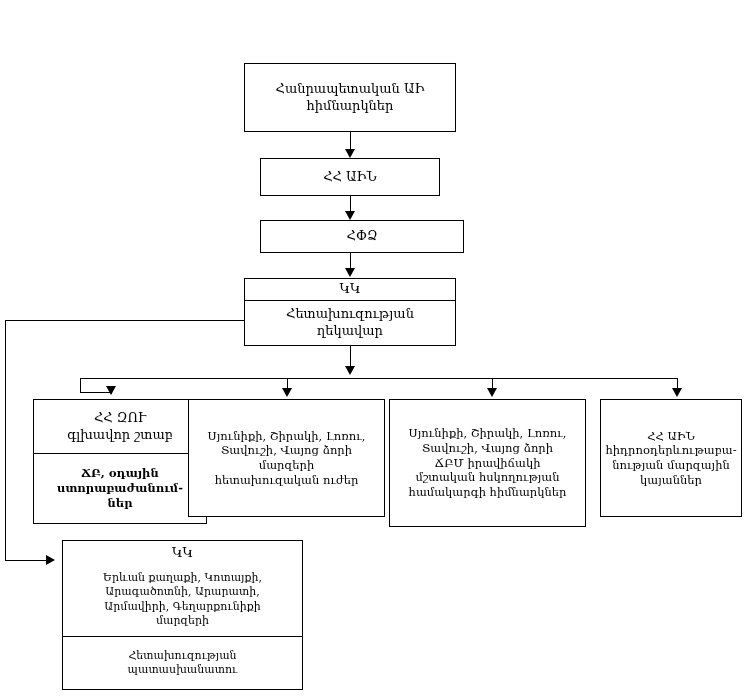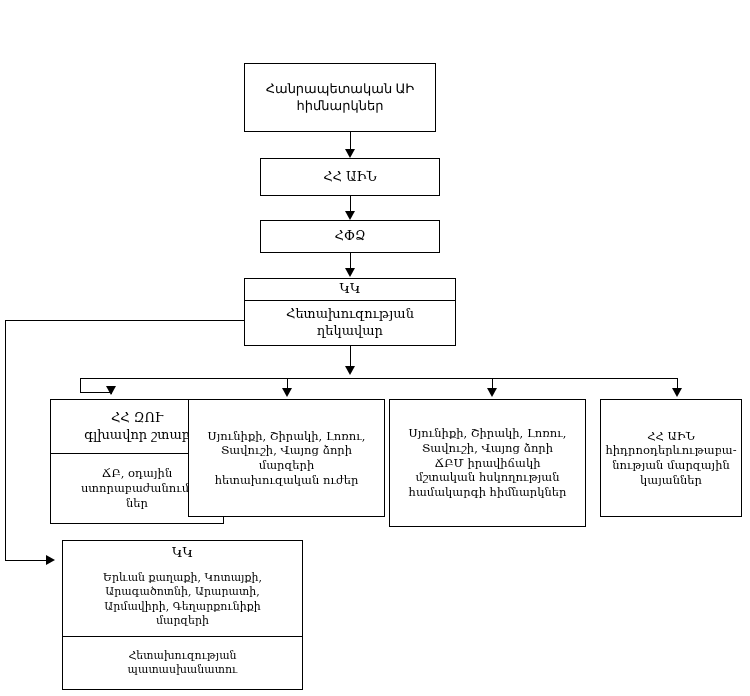--- a/index.html
+++ b/index.html
@@ -73,38 +73,38 @@
     border-top: 5px solid transparent;
     border-bottom: 5px solid transparent;
     border-left: 9px solid #000000;
   }
 </style>
 </head>
 <body>
 
 <div id="canvas">
 
-  <div class="node" style="left:244px; top:63px; width:192px; height:69px;font-family:Liberation Serif, serif;">
+  <div class="node" style="left:244px; top:63px; width:212px; height:69px;">
     <div class="cell multiline fs13">
       <span>Հանրապետական ԱԻ</span>
       <span>հիմնարկներ</span>
     </div>
   </div>
 
   <div class="vline" style="left:350px; top:132px; height:17px;"></div>
   <div class="arrow-down" style="left:345px; top:149px;"></div>
 
   <div class="node" style="left:260px; top:158px; width:180px; height:38px;">
     <div class="cell fs13">ՀՀ ԱԻՆ</div>
   </div>
 
   <div class="vline" style="left:350px; top:196px; height:16px;"></div>
   <div class="arrow-down" style="left:345px; top:211px;"></div>
 
-  <div class="node" style="left:260px; top:220px; width:180px; height:33px;">
+  <div class="node" style="left:260px; top:220px; width:204px; height:33px;">
     <div class="cell fs13">ՀՓՁ</div>
   </div>
 
   <div class="vline" style="left:350px; top:253px; height:16px;"></div>
   <div class="arrow-down" style="left:345px; top:268px;"></div>
 
   <div class="node" style="left:244px; top:278px; width:212px; height:68px;">
     <div class="cell top-cell fs13" style="height:22px;">ԿԿ</div>
     <div class="cell multiline fs13" style="flex:1;">Հետախուզության
 ղեկավար</div>
@@ -122,24 +122,24 @@
 
   <div class="vline" style="left:287px; top:378px; height:14px;"></div>
   <div class="arrow-down" style="left:282px; top:388px;"></div>
 
   <div class="vline" style="left:492px; top:378px; height:14px;"></div>
   <div class="arrow-down" style="left:487px; top:388px;"></div>
 
   <div class="vline" style="left:677px; top:378px; height:10px;"></div>
   <div class="arrow-down" style="left:672px; top:388px;"></div>
 
-  <div class="node" style="left:50px; top:399px; width:174px; height:125px;">
+  <div class="node" style="left:33px; top:399px; width:174px; height:125px;">
     <div class="cell top-cell multiline fs13" style="height:54px;">ՀՀ ԶՈՒ
 գլխավոր շտաբ</div>
-    <div class="cell multiline fs115" style="flex:1;">ՃԲ, օդային
+    <div class="cell multiline fs115" style="flex:1;font-weight:bold;">ՃԲ, օդային
 ստորաբաժանում-
 ներ</div>
   </div>
 
   <div class="node" style="left:188px; top:399px; width:197px; height:118px;">
     <div class="cell multiline fs115" style="flex:1;">Սյունիքի, Շիրակի, Լոռու,
 Տավուշի, Վայոց ձորի
 մարզերի
 հետախուզական ուժեր</div>
   </div>

